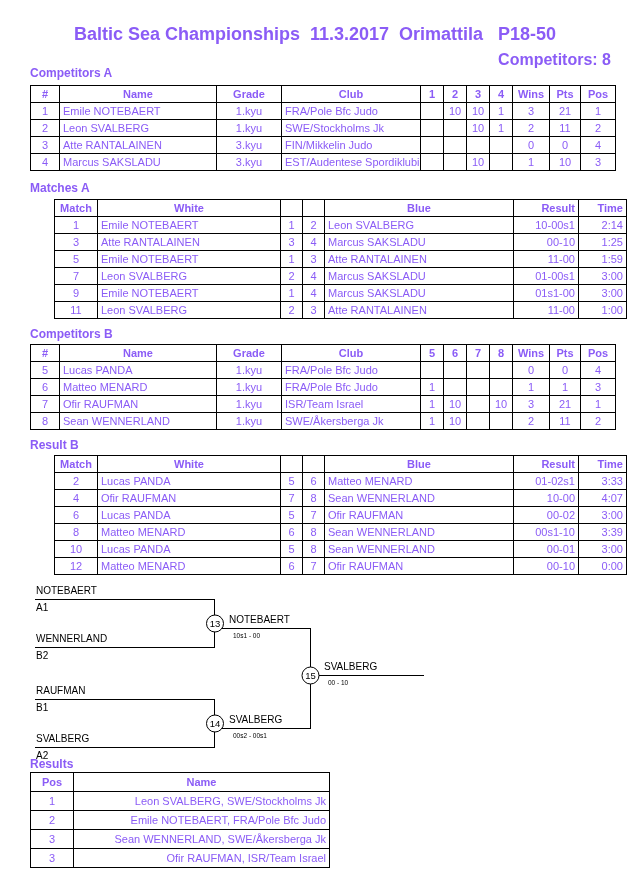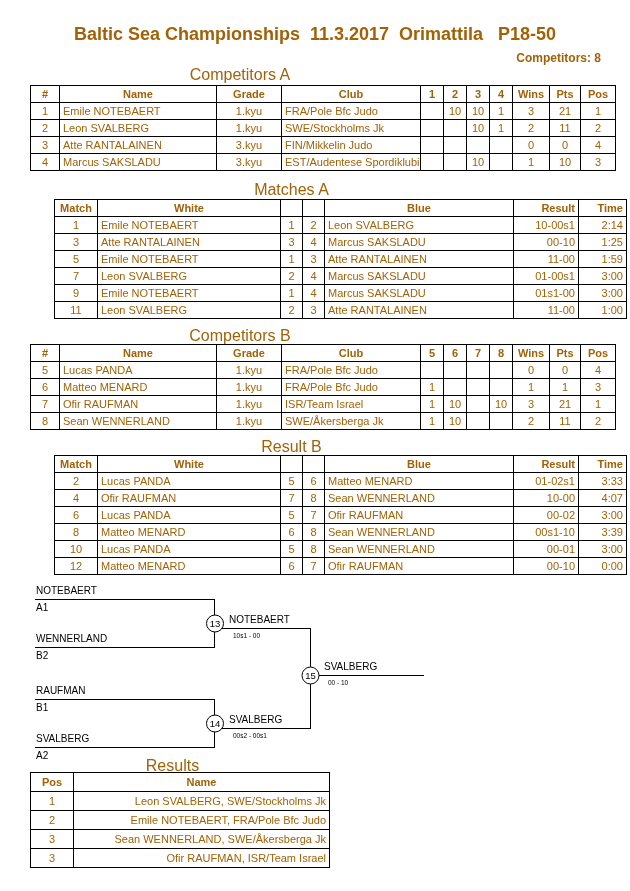--- a/index.html
+++ b/index.html
@@ -1,25 +1,25 @@
 <!DOCTYPE html>
 <html><head>
 <meta charset="utf-8">
 <style>
   html, body { margin:0; padding:0; background:#fff; }
   .page {
     position:relative; width:630px; height:891px; background:#fff;
-    font-family:"Liberation Sans", sans-serif; color:#a16207; overflow:hidden;
+    font-family:"Liberation Sans", sans-serif; color:#8b5cf6; overflow:hidden;
   }
   .title {
     position:absolute; top:24px; left:0; width:630px; text-align:center;
     font-size:18px; font-weight:bold; white-space:pre;
   }
-  .comp-count { position:absolute; top:51px; right:29px; font-size:12px; font-weight:bold; }
-  .sec-title { position:absolute; font-size:16px; font-weight:normal; text-align:center; }
+  .comp-count { position:absolute; top:51px; right:19px; font-size:16px; font-weight:bold; }
+  .sec-title { position:absolute; font-size:12px; font-weight:bold; text-align:left; }
   .st-compA  { top:66px;  left:30px; width:420px; }
   .st-matchA { top:181px; left:30px; width:523px; }
   .st-compB  { top:327px; left:30px; width:420px; }
   .st-matchB { top:438px; left:30px; width:523px; }
   .st-res    { top:757px; left:30px; width:285px; }
 
   table { position:absolute; border-collapse:collapse; table-layout:fixed; background:#fff; }
   th, td {
     border:1px solid #000; font-size:11px; padding:0 3px; height:16px;
     overflow:hidden; white-space:nowrap; text-align:center;

